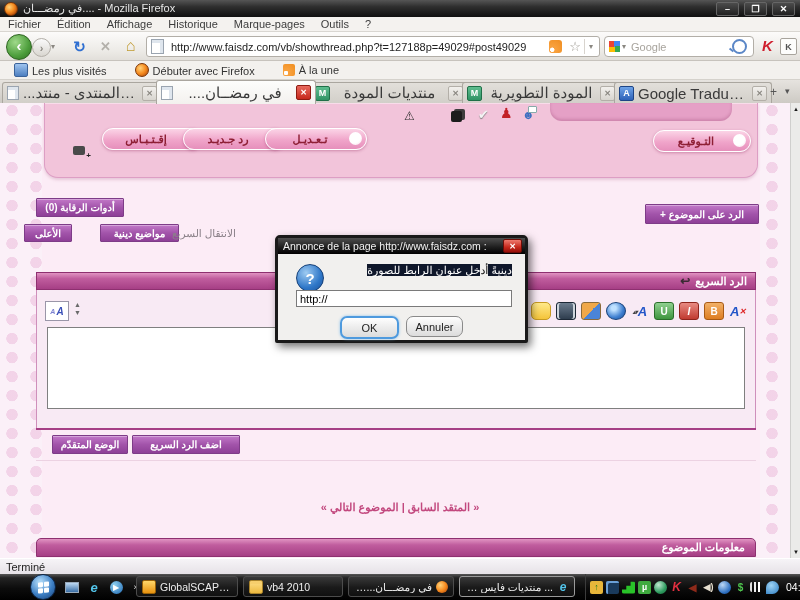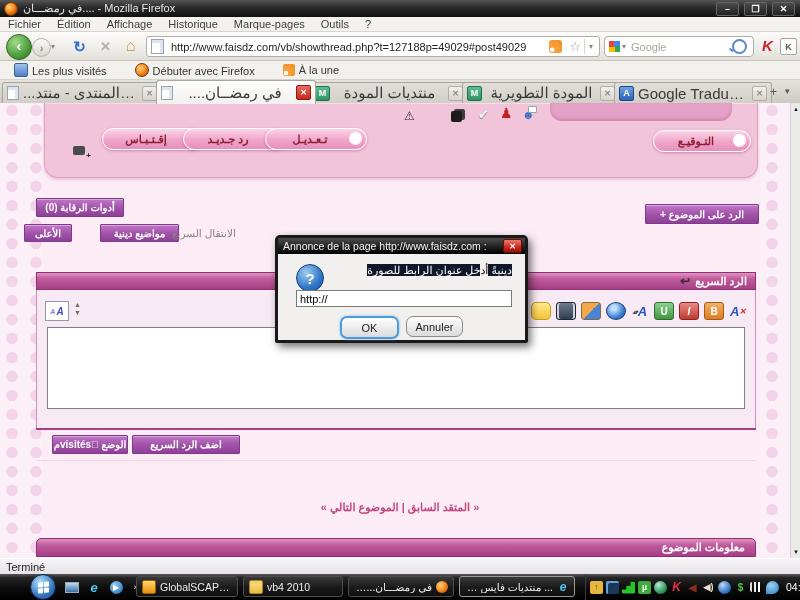--- a/index.html
+++ b/index.html
@@ -407,21 +407,21 @@
         <span class="ei ei-globe"></span>
         <span class="ei ei-size"></span>
         <span class="ei ei-u">U</span>
         <span class="ei ei-i">I</span>
         <span class="ei ei-b">B</span>
         <span class="ei ei-rem">A</span>
       </div>
       <textarea class="qr-textarea" style=""></textarea>
     </div>
     <div class="qr-bottom"></div>
-    <span class="pbtn btn-adv">الوضع visitésّم</span>
+    <span class="pbtn btn-adv">الوضع المتقدّم</span>
     <span class="pbtn btn-submit">اضف الرد السريع</span>
     <div class="divline"></div>
 
     <div class="prevnext">« المتقد السابق | الموضوع التالي »</div>
 
     <div class="infobar">
       <span>معلومات الموضوع</span>
     </div>
 
     <div class="dialog">

